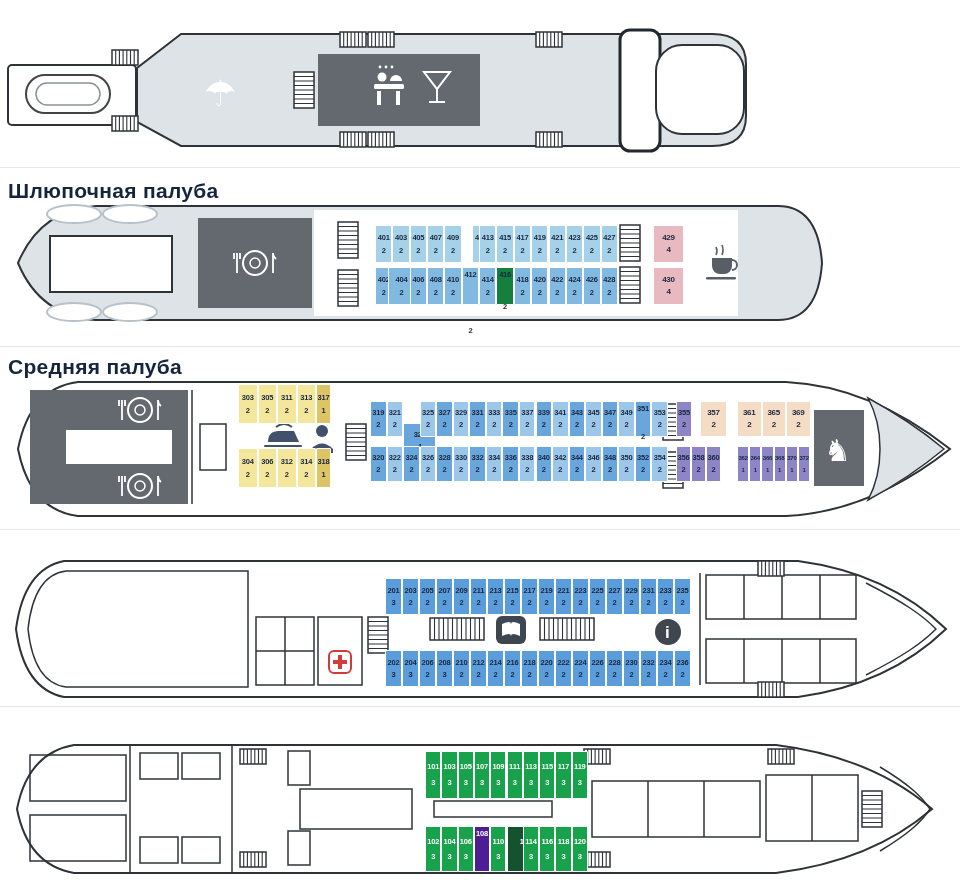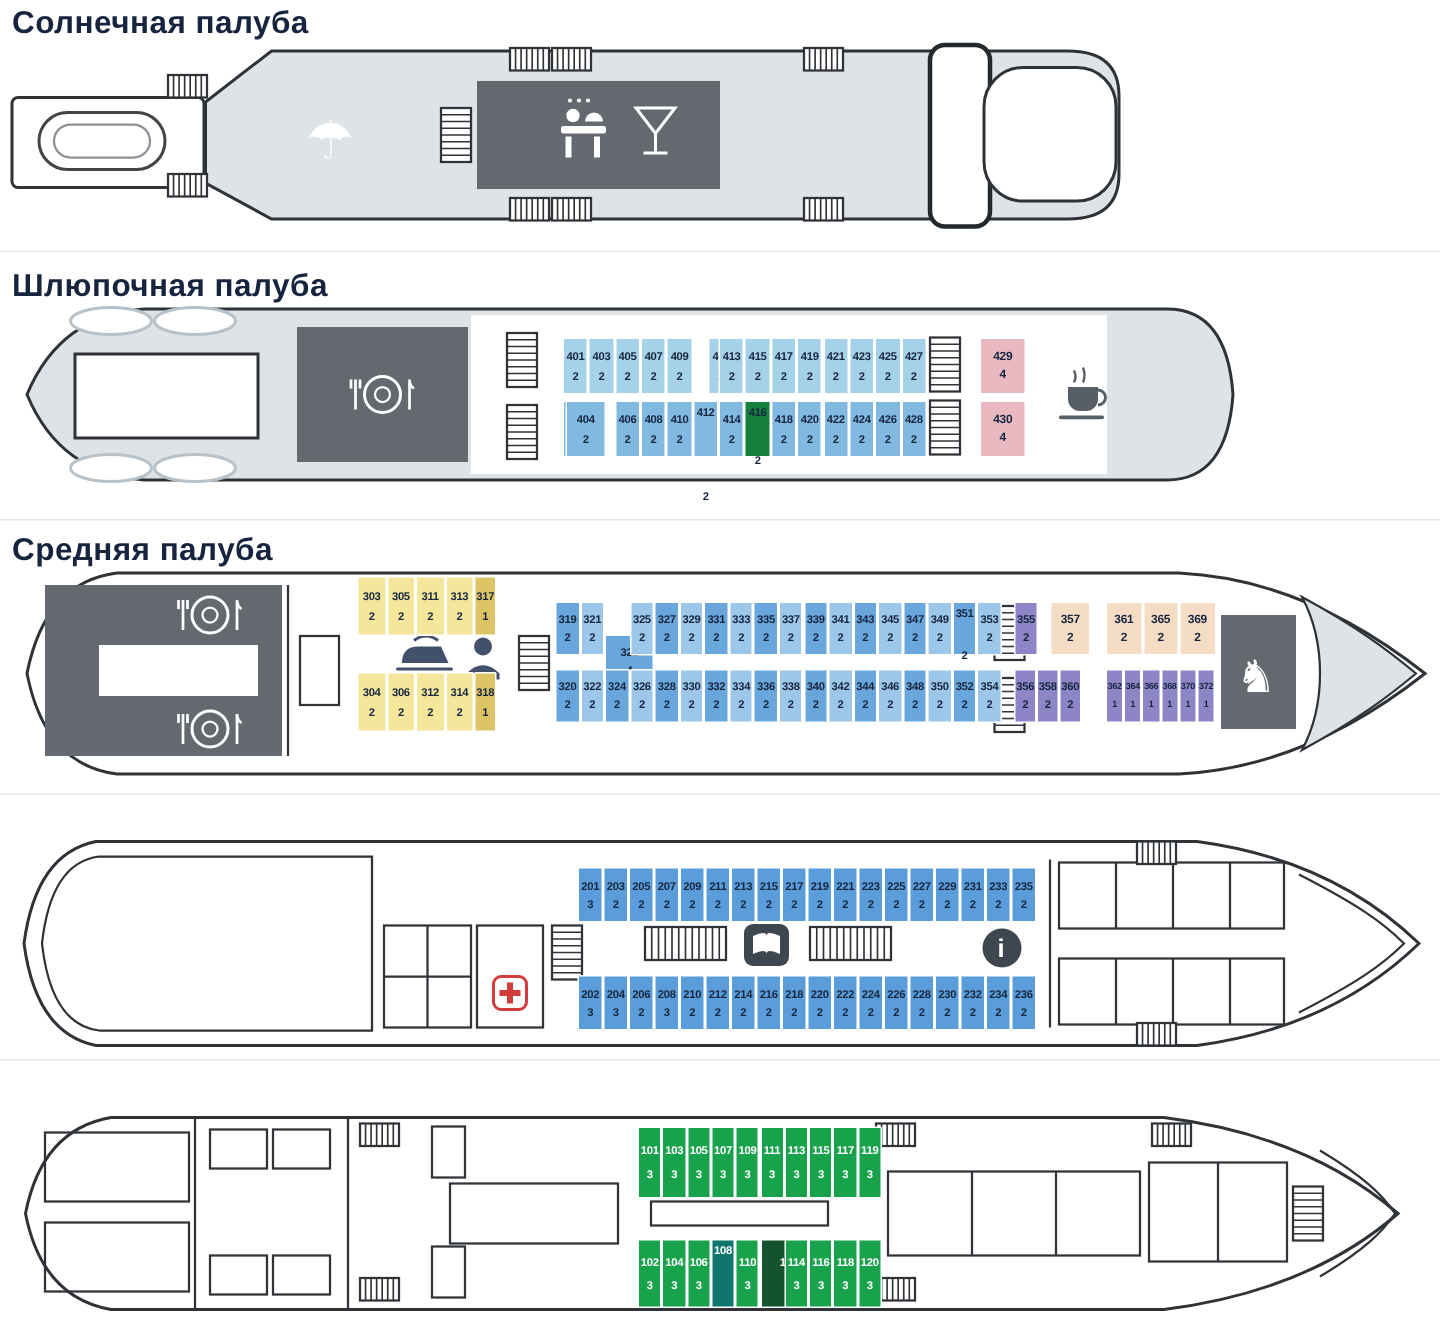--- a/index.html
+++ b/index.html
@@ -40,21 +40,20 @@
     <g id="dining">
       <circle r="12" fill="none" stroke="#fff" stroke-width="2"></circle>
       <circle r="5" fill="none" stroke="#fff" stroke-width="1.5"></circle>
       <path d="M-18,-10 V10 M-21,-10 v6 M-15,-10 v6 M18,-10 V10 M21,-4 q-3,-2 -3,-6" fill="none" stroke="#fff" stroke-width="1.8"></path>
     </g>
   </defs>
 </svg>
 
 <div class="page">
 
-  <h2 class="title" style="top:4px">Солнечная палуба</h2>
   <div class="canvas" style="top:28px;height:125px">
     <svg width="960" height="125" viewBox="0 0 960 125">
       <rect x="8" y="37" width="128" height="60" rx="4" class="hull-white"></rect>
       <rect x="26" y="47" width="84" height="38" rx="19" fill="#fff" stroke="#444" stroke-width="2"></rect>
       <rect x="36" y="55" width="64" height="22" rx="11" fill="none" stroke="#8a9197" stroke-width="1.5"></rect>
       <path d="M181,6 L137,40 L137,94 L181,118 H712 Q746,118 746,88 V36 Q746,6 712,6 Z" class="hull-gray"></path>
       <use href="#st-h" x="112" y="22"></use>
       <use href="#st-h" x="112" y="88"></use>
       <rect x="318" y="26" width="162" height="72" fill="#63696e"></rect>
       <text x="204" y="78" font-size="36" fill="#ffffff">☂</text>
@@ -167,21 +166,21 @@
           <span>2</span>
         </div>
         <div class="cabin" style="left: 653px; top: 27px; width: 31px; height: 38px; background: rgb(233, 185, 193); color: rgb(23, 38, 63); font-size: 8px;">
           <span>429</span>
           <span>4</span>
         </div>
         <div class="cabin" style="left: 375px; top: 69px; width: 17.35px; height: 38px; background: rgb(129, 185, 225); color: rgb(23, 38, 63);">
           <span>402</span>
           <span>2</span>
         </div>
-        <div class="cabin" style="left: 377px; top: 69px; width: 27px; height: 38px; background: rgb(129, 185, 225); color: rgb(23, 38, 63);">
+        <div class="cabin" style="left: 388px; top: 69px; width: 27px; height: 38px; background: rgb(129, 185, 225); color: rgb(23, 38, 63);">
           <span>404</span>
           <span>2</span>
         </div>
         <div class="cabin" style="left: 409.7px; top: 69px; width: 17.35px; height: 38px; background: rgb(129, 185, 225); color: rgb(23, 38, 63);">
           <span>406</span>
           <span>2</span>
         </div>
         <div class="cabin" style="left: 427.05px; top: 69px; width: 17.35px; height: 38px; background: rgb(129, 185, 225); color: rgb(23, 38, 63);">
           <span>408</span>
           <span>2</span>
@@ -761,21 +760,21 @@
           <span>3</span>
         </div>
         <div class="cabin" style="left: 441.3px; top: 89px; width: 16.3px; height: 46px; background: rgb(24, 162, 75); color: rgb(255, 255, 255);">
           <span>104</span>
           <span>3</span>
         </div>
         <div class="cabin" style="left: 457.6px; top: 89px; width: 16.3px; height: 46px; background: rgb(24, 162, 75); color: rgb(255, 255, 255);">
           <span>106</span>
           <span>3</span>
         </div>
-        <div class="cabin" style="left: 473.9px; top: 89px; width: 16.3px; height: 46px; background: #0f766e; color: rgb(255, 255, 255); gap: 44px;">
+        <div class="cabin" style="left: 473.9px; top: 89px; width: 16.3px; height: 46px; background: #4c1d95; color: rgb(255, 255, 255); gap: 44px;">
           <span>108</span>
           <span>3</span>
         </div>
         <div class="cabin" style="left: 490.2px; top: 89px; width: 16.3px; height: 46px; background: rgb(24, 162, 75); color: rgb(255, 255, 255);">
           <span>110</span>
           <span>3</span>
         </div>
         <div class="cabin" style="left: 506.5px; top: 89px; width: 16.3px; height: 46px; background: #14532d; color: rgb(255, 255, 255); padding-left: 18px;">
           <span>112</span>
           <span>3</span>

